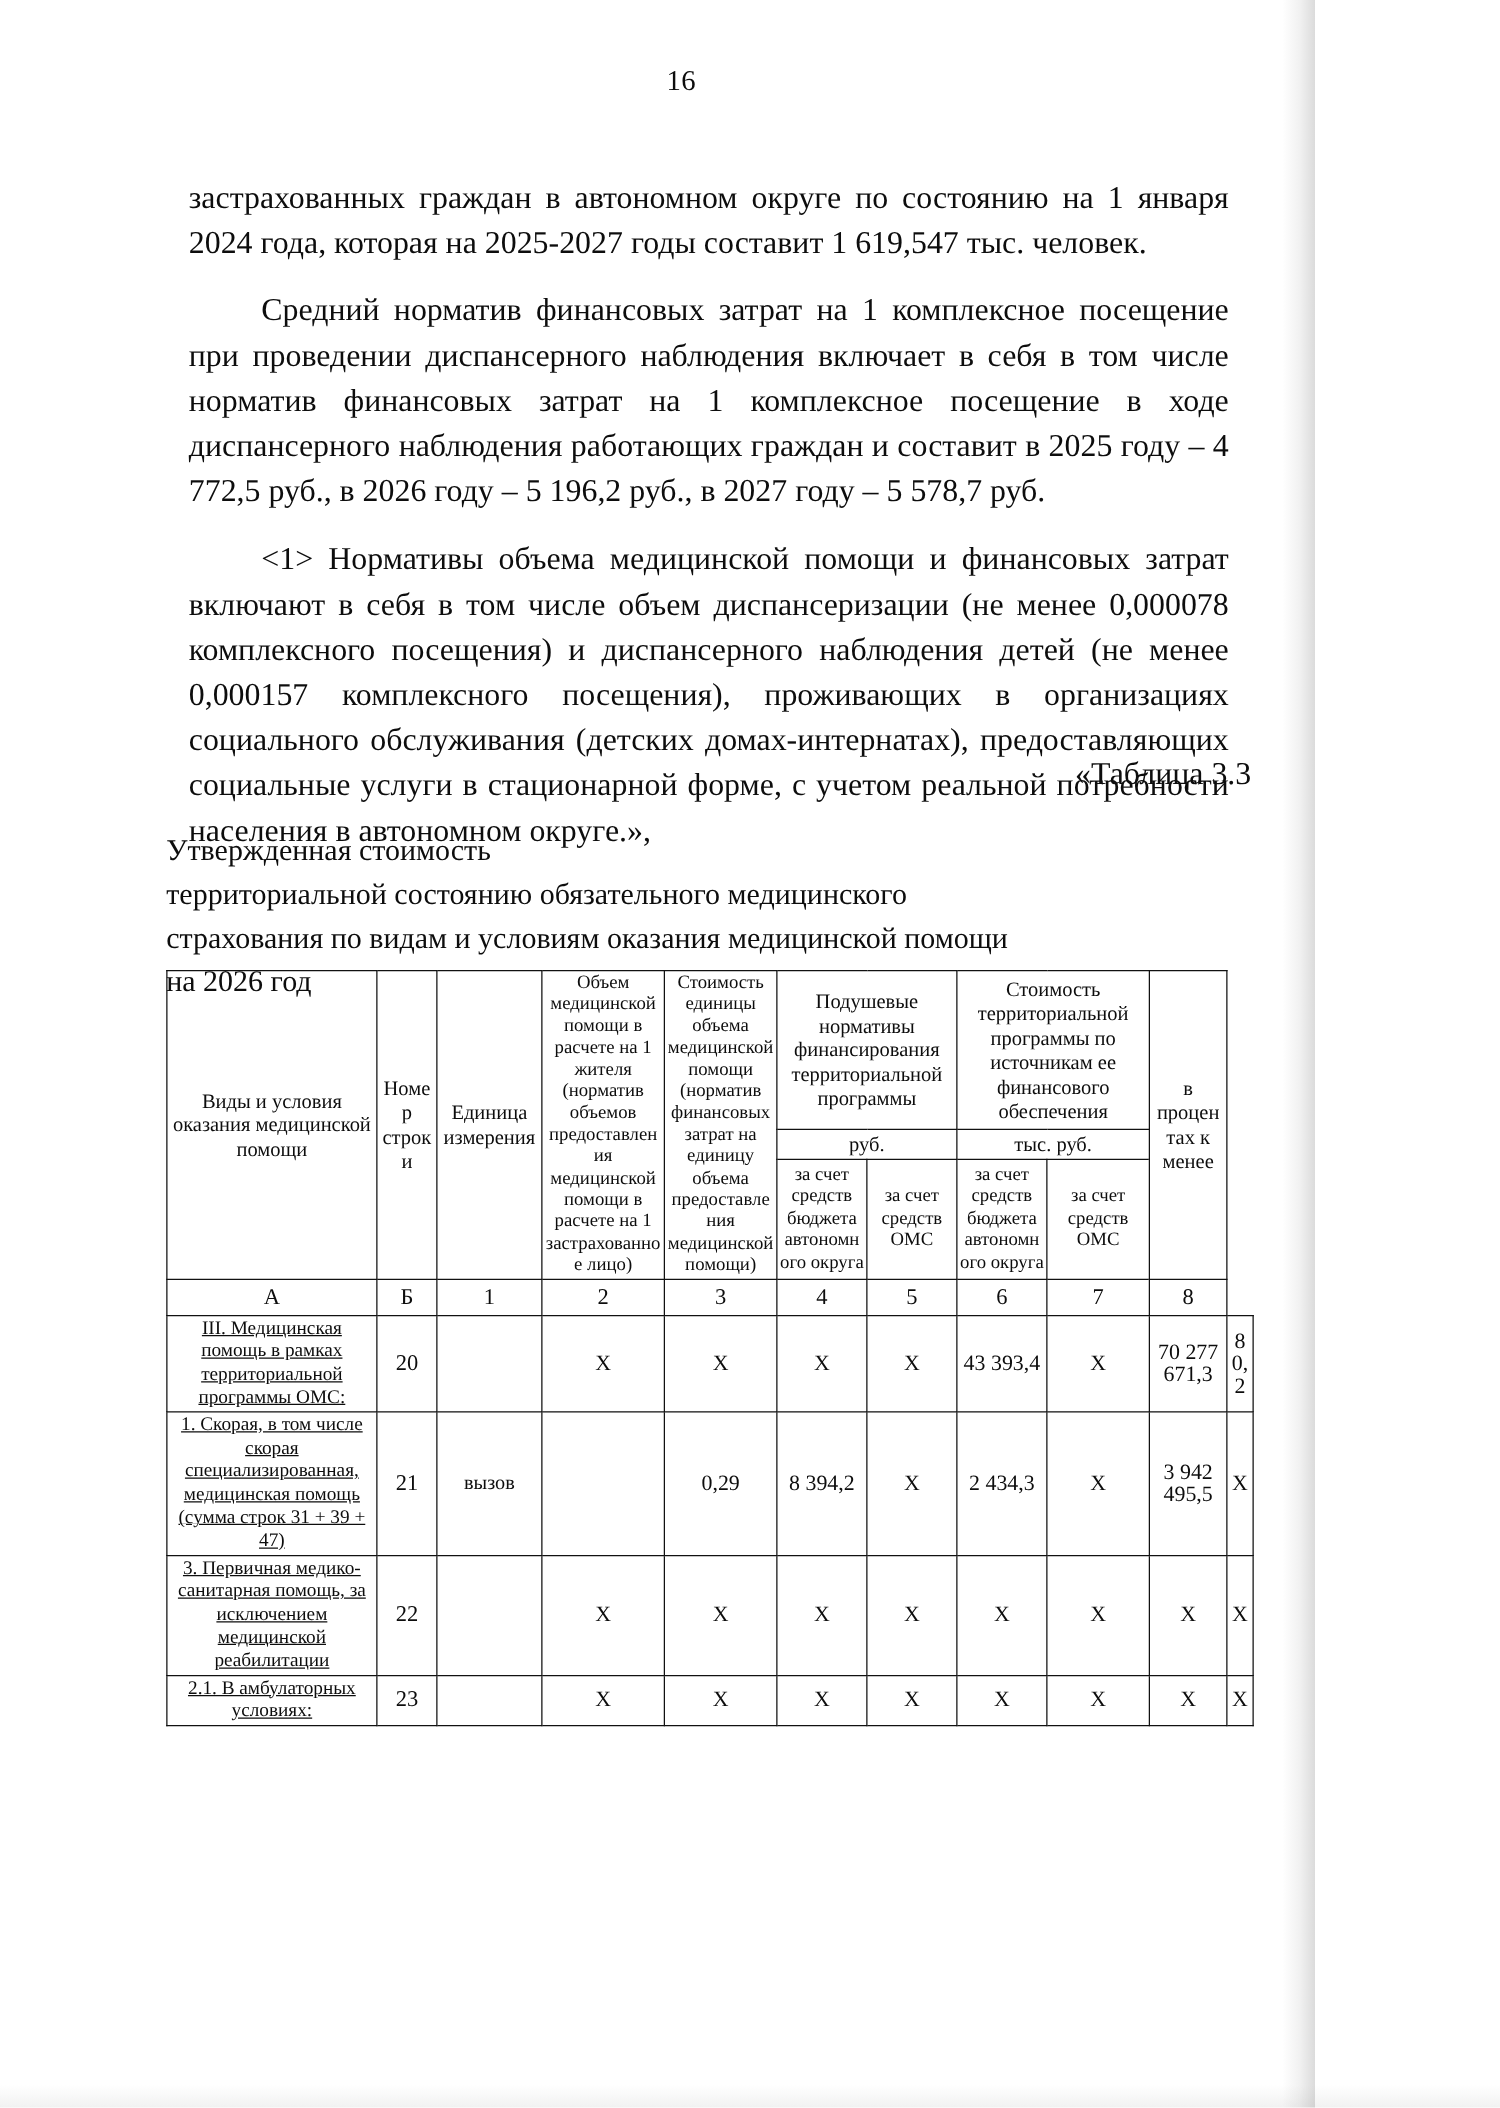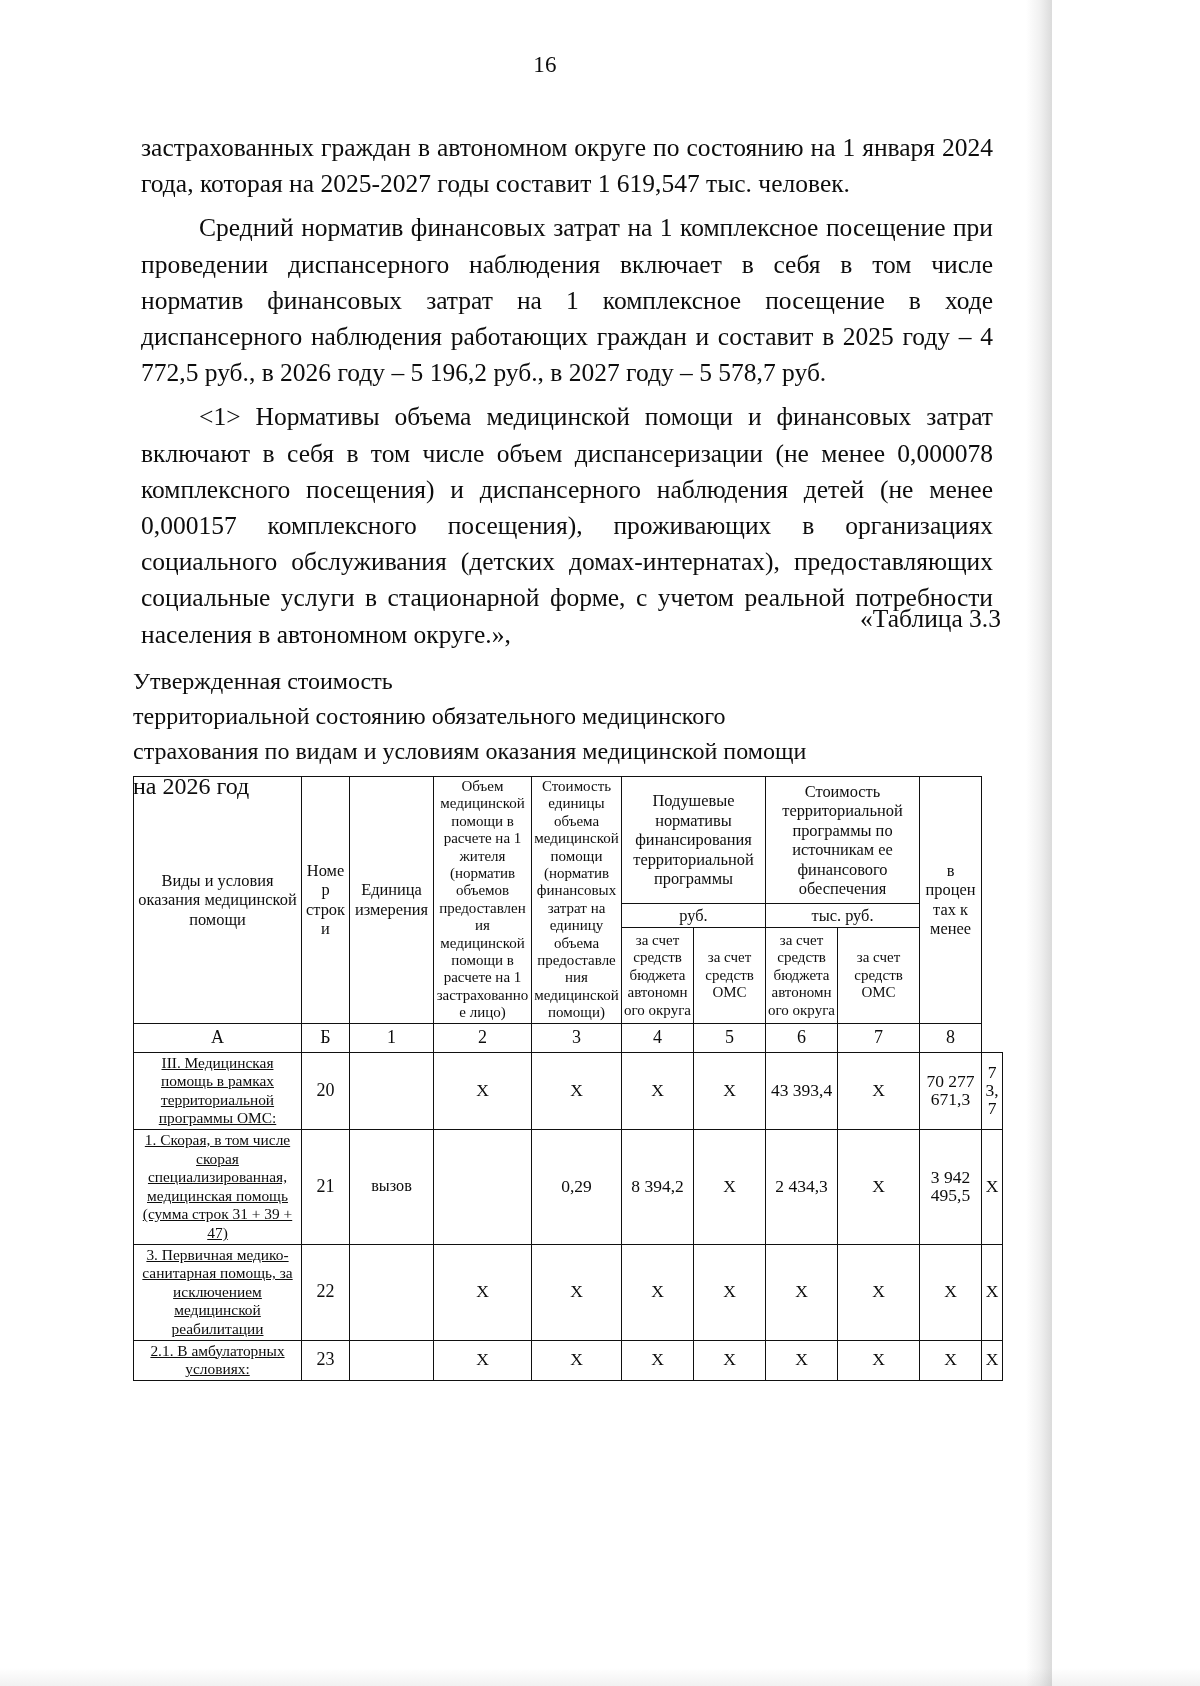--- a/index.html
+++ b/index.html
@@ -54,21 +54,21 @@
     position: absolute;
     top: 122px;
     left: 133px;
     width: 868px;
     font-size: 25.5px;
     line-height: 36.2px;
     text-align: justify;
     text-justify: inter-word;
   }
   .body-text p {
-    margin: 8px;
+    margin: 18px;
     text-indent: 0;
   }
   .body-text p.indent {
     text-indent: 58px;
   }
 
   .table-label {
     position: absolute;
     top: 604px;
     left: 133px;
@@ -236,21 +236,21 @@
           <td class="rowname">III. Медицинская помощь в рамках территориальной программы ОМС:</td>
           <td class="rownum">20</td>
           <td class="unit"></td>
           <td class="val">Х</td>
           <td class="val">Х</td>
           <td class="val">Х</td>
           <td class="val">Х</td>
           <td class="val-r">43 393,4</td>
           <td class="val">Х</td>
           <td class="val-r">70 277 671,3</td>
-          <td class="val">73,7</td>
+          <td class="val">80,2</td>
         </tr>
         <tr>
           <td class="rowname">1. Скорая, в том числе скорая специализированная, медицинская помощь (сумма строк 31 + 39 + 47)</td>
           <td class="rownum">21</td>
           <td class="unit">вызов</td>
           <td class="val-r"></td>
           <td class="val-r">0,29</td>
           <td class="val-r">8 394,2</td>
           <td class="val">Х</td>
           <td class="val-r">2 434,3</td>

